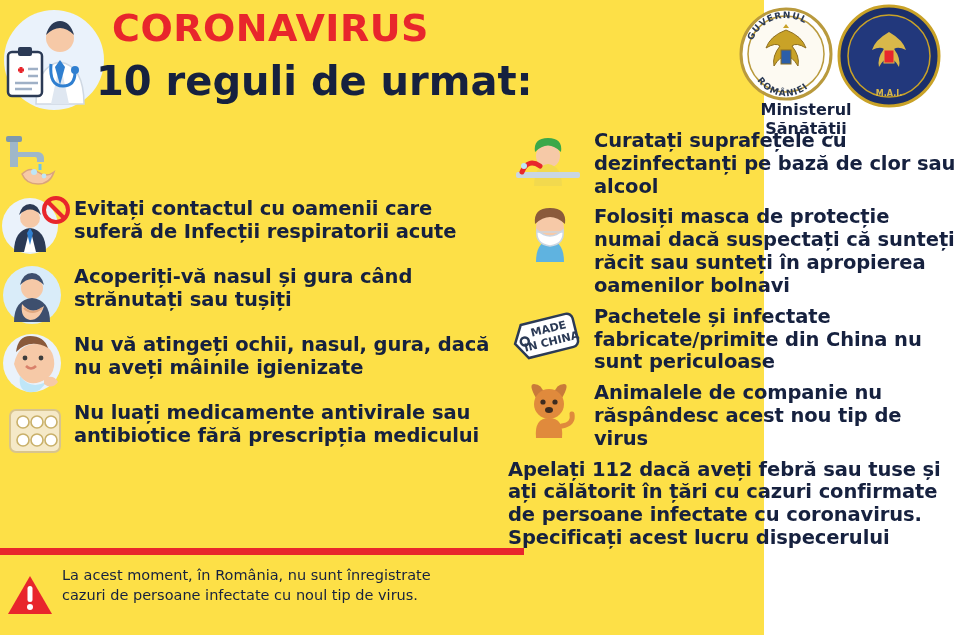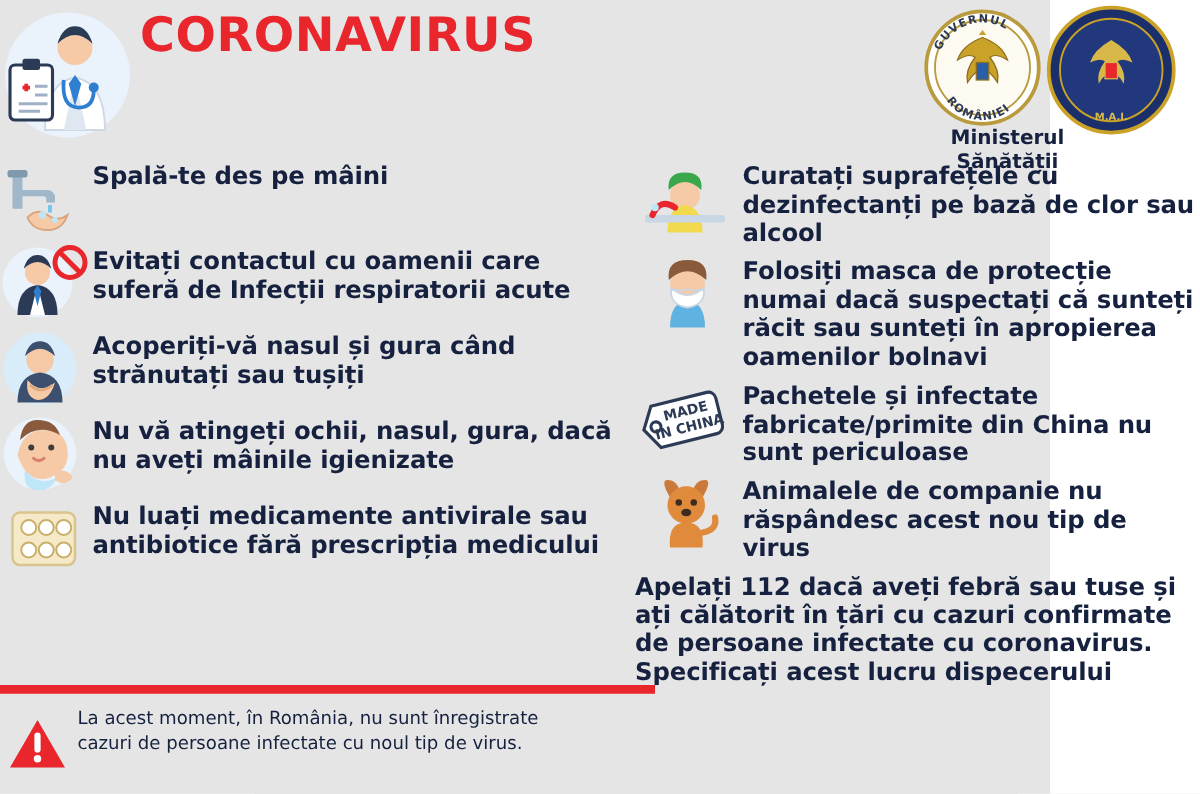--- a/index.html
+++ b/index.html
@@ -5,22 +5,22 @@
   html,body{margin:0;padding:0;}
   body{
     width:960px;height:635px;
     background:#ffffff;
     font-family:"DejaVu Sans", sans-serif;
     overflow:hidden;
     position:relative;
   }
   .poster{
     position:relative;
-    width:840px;height:635px;
-    background:#e5e5e5;
+    width:764px;height:635px;
+    background:#fde047;
   }
   
   .header{
     position:absolute;left:0;top:0;width:960px;height:118px;
   }
   .title-main{
     position:absolute;left:112px;top:6px;
     font-size:38px;font-weight:bold;color:#e8262c;
     letter-spacing:0.5px;
     font-family:"DejaVu Sans", sans-serif;
@@ -112,20 +112,21 @@
         <circle cx="71" cy="62" r="4" fill="#2f7fd0"></circle>
 
         <rect x="4" y="44" width="34" height="44" rx="4" fill="#ffffff" stroke="#2b3a55" stroke-width="2.5"></rect>
         <rect x="14" y="39" width="14" height="9" rx="2" fill="#2b3a55"></rect>
         <path d="M14 62 h6 M17 59 v6" stroke="#e8262c" stroke-width="3"></path>
         <path d="M24 61 h10 M24 68 h10 M11 75 h23 M11 81 h17" stroke="#9fb0c6" stroke-width="2.4"></path>
       </svg>
     </div>
 
     <div class="title-main">CORONAVIRUS</div>
+    <div class="title-sub">10 reguli de urmat:</div>
 
     <div class="emblems">
       <svg viewBox="0 0 220 112" width="220" height="112">
 
         <g>
           <circle cx="60" cy="50" r="45" fill="#ffffff" stroke="#b99a3d" stroke-width="3"></circle>
           <circle cx="60" cy="50" r="38" fill="#fdfaf2" stroke="#b99a3d" stroke-width="1.5"></circle>
 
           <path d="M60 26 q-16 6 -20 18 q10 -6 14 -2 q-8 10 -6 20 q6 -10 12 -10 q6 0 12 10 q2 -10 -6 -20 q4 -4 14 2 q-4 -12 -20 -18z" fill="#c9a227" stroke="#8c6d1f" stroke-width="1"></path>
           <rect x="55" y="46" width="10" height="14" fill="#2b5ea8" stroke="#8c6d1f" stroke-width="1"></rect>
@@ -159,21 +160,20 @@
       <div class="rule-icon">
         <svg viewBox="0 0 74 62" width="74" height="62">
           <path d="M10 12 h8 v12 h20 a6 6 0 0 1 6 6 v4 h-7 v-3 a2 2 0 0 0 -2 -2 h-17 v10 h-8z" fill="#9fb7c9"></path>
           <rect x="6" y="8" width="16" height="6" rx="2" fill="#7f99ad"></rect>
           <path d="M40 36 v6" stroke="#6fc4ea" stroke-width="3"></path>
           <path d="M22 46 q8 -8 16 -2 q8 6 16 0 q-4 12 -16 12 q-12 0 -16 -10z" fill="#f6c9a7" stroke="#d9a47c" stroke-width="1.5"></path>
           <circle cx="34" cy="44" r="3" fill="#bfe6f7"></circle>
           <circle cx="44" cy="48" r="2.4" fill="#bfe6f7"></circle>
         </svg>
       </div>
-      <div class="rule-text">Spală-te des pe mâini</div>
     </div>
 
     <div class="rule">
       <div class="rule-icon">
         <svg viewBox="0 0 74 62" width="74" height="62">
           <circle cx="30" cy="30" r="28" fill="#eaf2fb"></circle>
           <circle cx="30" cy="22" r="10" fill="#f6c9a7"></circle>
           <path d="M19 19 q11 -11 22 0 q-3 -11 -11 -11 q-8 0 -11 11z" fill="#2b3a55"></path>
           <path d="M14 56 q0 -22 16 -24 q16 2 16 24z" fill="#2b3a55"></path>
           <path d="M30 32 l-6 24 h12z" fill="#ffffff"></path>

